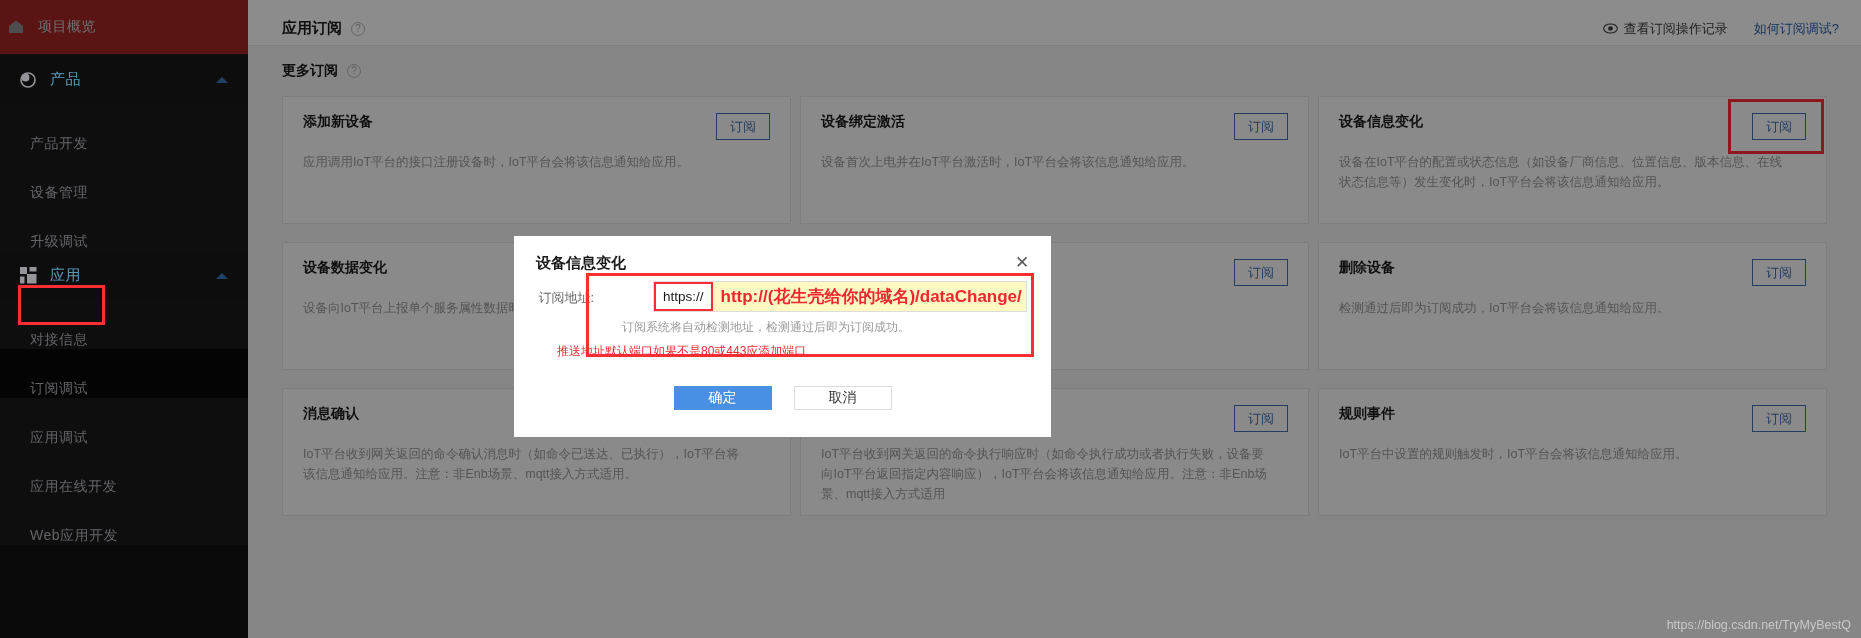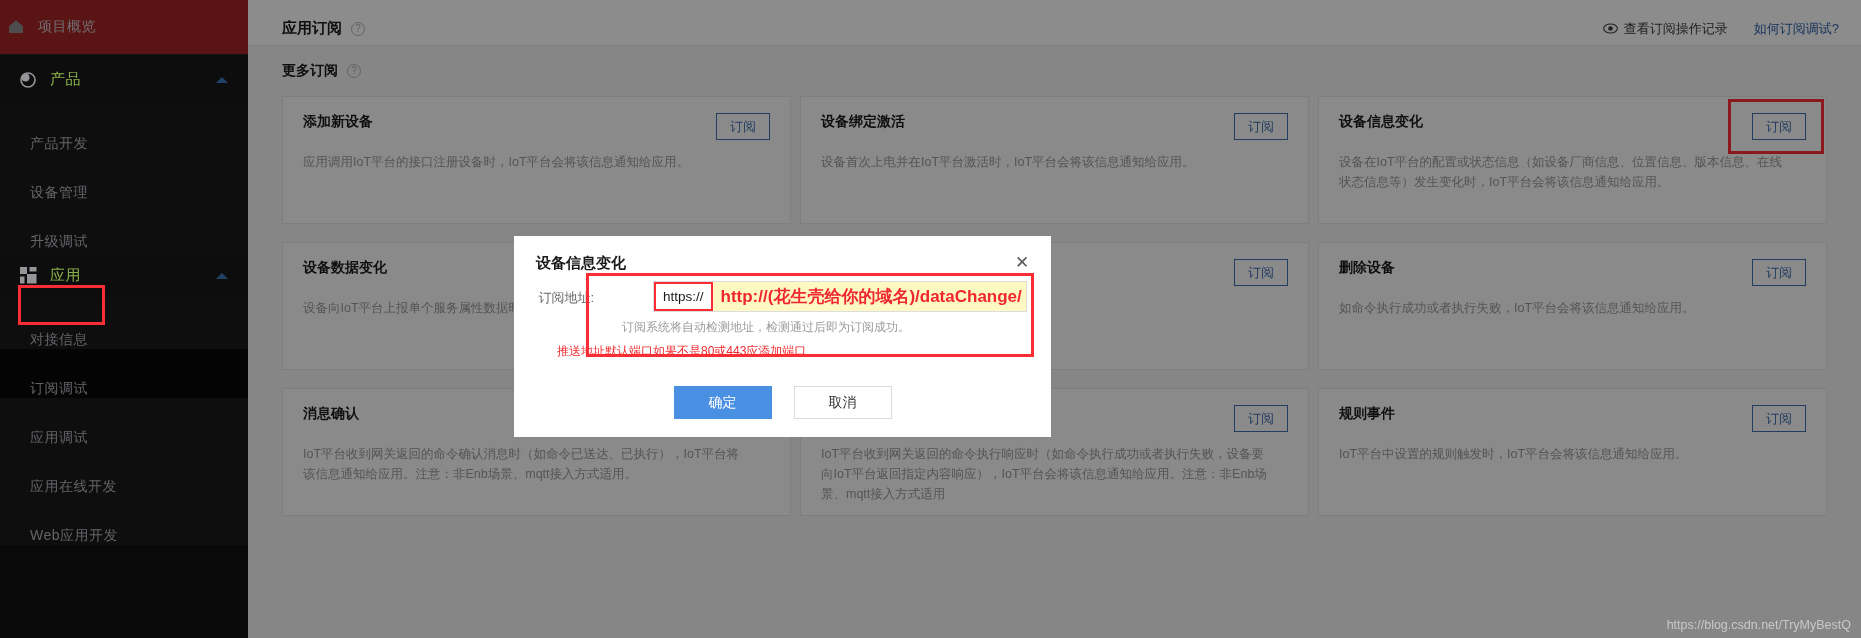--- a/index.html
+++ b/index.html
@@ -37,21 +37,21 @@
   .nav-item.active { background: #060607; }
   .nav-ico {
     width: 20px; height: 20px; margin-right: 12px;
     display: flex; align-items: center; justify-content: center;
     flex: 0 0 20px;
   }
   .nav-label {
     color: #8b8b90; font-size: 14px; letter-spacing: .5px;
   }
   .nav-top .nav-label { color: #9a9a9f; }
-  .nav-group .nav-label { color: #bef264; font-size: 15px; }
+  .nav-group .nav-label { color: #7dd3fc; font-size: 15px; }
   .nav-caret {
     margin-left: auto; width: 0; height: 0;
     border-left: 6px solid transparent;
     border-right: 6px solid transparent;
     border-bottom: 6px solid #2d5a8e;
   }
 
   
   .annot-sidebar {
     position: absolute;
@@ -205,21 +205,21 @@
     left: 72px; top: 0px;
     width: 448px; height: 84px;
     border: 3px solid #fb2d34;
     pointer-events: none;
   }
   .modal-foot {
     margin-top: 26px;
     display: flex; justify-content: center; gap: 22px;
   }
   .btn {
-    width: 98px; height: 33px;
+    width: 98px; height: 24px;
     font-size: 14px; font-family: inherit;
     cursor: pointer;
     display: flex; align-items: center; justify-content: center;
   }
   .btn-primary { background: #4a90e2; color: #fff; border: 1px solid #4a90e2; }
   .btn-default { background: #fff; color: #333; border: 1px solid #dcdcdc; }
 
   
   #watermark {
     position: absolute; right: 10px; bottom: 6px;
@@ -363,21 +363,21 @@
           <button class="sub-btn">订阅</button>
         </div>
         <div class="card-desc"></div>
       </div>
 
       <div class="card">
         <div class="card-top">
           <span class="card-title">删除设备</span>
           <button class="sub-btn">订阅</button>
         </div>
-        <div class="card-desc">如命令执行成功或者执行失败，IoT平台会将该信息通知给应用。</div>
+        <div class="card-desc">检测通过后即为订阅成功，IoT平台会将该信息通知给应用。</div>
       </div>
 
       <div class="card">
         <div class="card-top">
           <span class="card-title">消息确认</span>
           <button class="sub-btn">订阅</button>
         </div>
         <div class="card-desc">IoT平台收到网关返回的命令确认消息时（如命令已送达、已执行），IoT平台将该信息通知给应用。注意：非Enb场景、mqtt接入方式适用。</div>
       </div>
 

